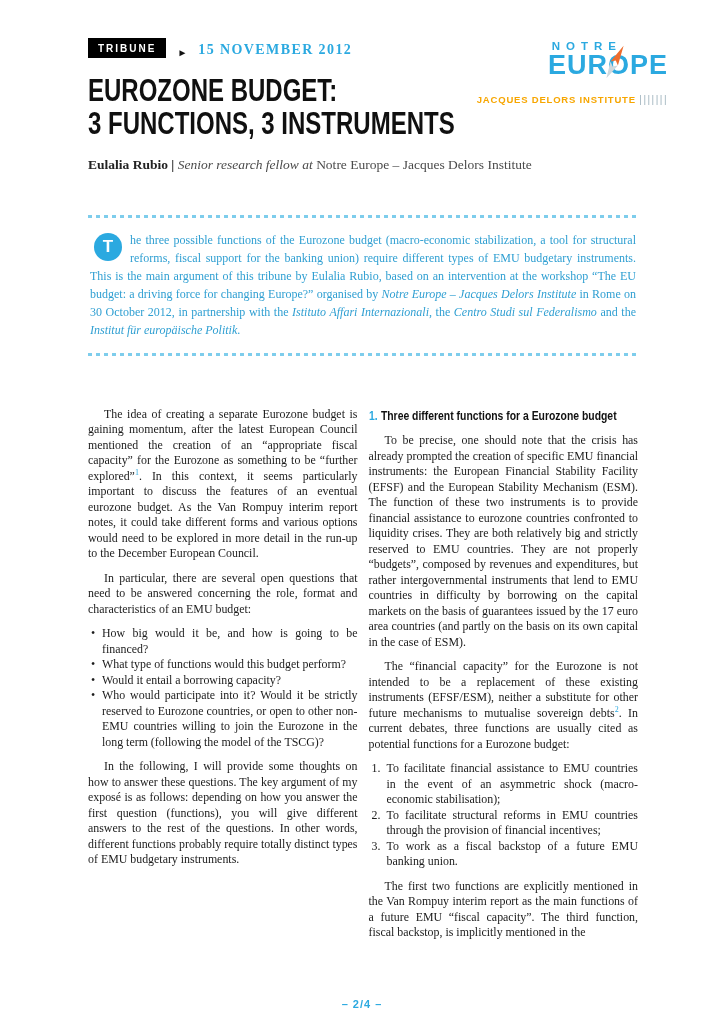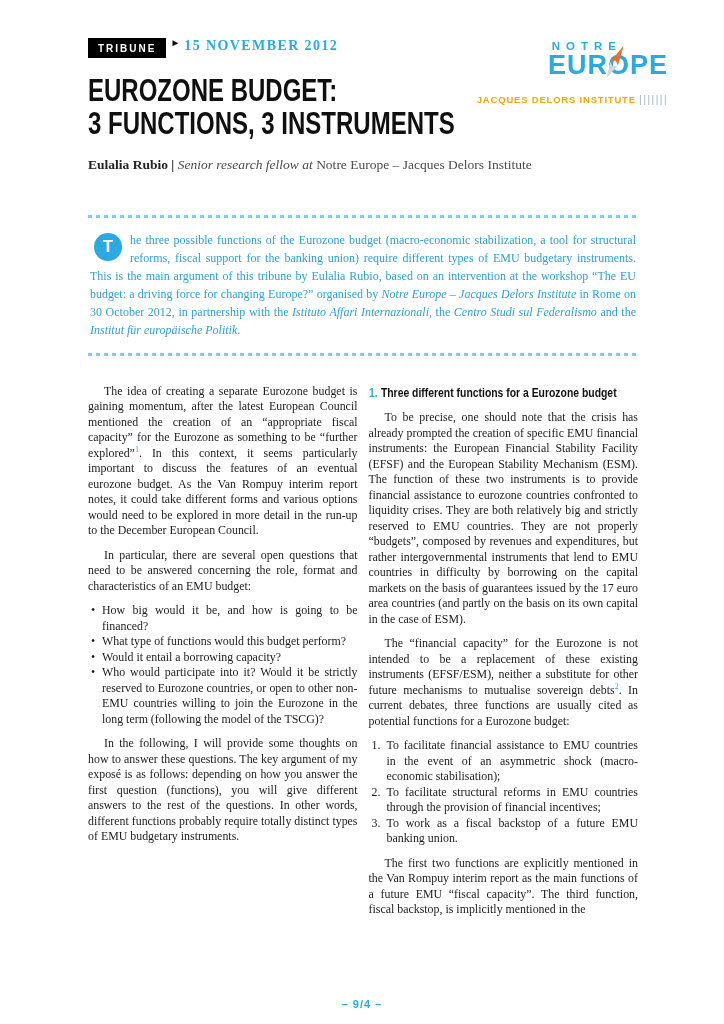--- a/index.html
+++ b/index.html
@@ -2,21 +2,21 @@
 <html lang="en"><head>
 <meta charset="utf-8">
 <style>
   * { margin:0; padding:0; box-sizing:border-box; }
   html,body { background:#ffffff; }
   body { width:724px; margin:0 auto; font-family:"Liberation Serif", serif; }
   .page { position:relative; width:724px; height:1024px; background:#fff; overflow:hidden;
           padding:38px 86px 0 88px; }
 
   
-  .kicker { display:flex; align-items:flex-start; gap:4px; margin-bottom:16px; }
+  .kicker { display:flex; align-items:flex-end; gap:11px; margin-bottom:16px; }
   .badge { background:#000; color:#fff; font-family:"Liberation Sans",sans-serif;
            font-weight:bold; font-size:10px; letter-spacing:2px; padding:5px 10px 4px; }
   .arrow { color:#111; font-size:10px; line-height:1; }
   .date { color:#2ba9e0; font-family:Liberation Serif, serif; font-weight:bold;
           font-size:14px; letter-spacing:1.4px; }
 
   .title { font-family:"Liberation Sans",sans-serif; font-weight:700; color:#101010;
            font-size:32px; line-height:1.04; transform:scaleX(.75); transform-origin:left top;
            margin:6px 0 10px; white-space:nowrap; }
   .title span { display:block; }
@@ -43,21 +43,21 @@
           background:repeating-linear-gradient(90deg,#7ecdec 0 4px, transparent 4px 8px); }
   .intro-body { padding:13px 2px 14px; }
   .intro-text { color:#2f9fd2; font-size:12px; line-height:18px; text-align:justify; hyphens:auto; }
   .dropcap { float:left; width:28px; height:28px; border-radius:50%; background:#2ba9e0;
              color:#fff; text-align:center; line-height:28px; font-weight:bold; font-size:17px;
              font-family:"Liberation Sans",sans-serif; margin:2px 8px 2px 4px; }
   .i { font-style:italic; }
   .sup { color:#2ba9e0; font-size:8px; vertical-align:super; line-height:0; }
 
   
-  .columns { display:flex; gap:11px; margin-top:28px; }
+  .columns { display:flex; gap:11px; margin-top:51px; }
   .col { flex:1; min-width:0; font-size:11.9px; line-height:15.5px; color:#1b1b1b;
          text-align:justify; hyphens:auto; }
   .para { margin:0 0 9px; }
   .indent { text-indent:16px; }
 
   .section-heading { font-family:"Liberation Sans",sans-serif; font-weight:700; color:#111;
                      font-size:13px; transform:scaleX(.8); transform-origin:left top;
                      white-space:nowrap; margin:1px 0 10px; }
   .section-heading .num { color:#2ba9e0; margin-right:4px; }
 
@@ -145,16 +145,16 @@
       <ol class="numbered">
           <li>To facilitate financial assistance to EMU countries in the event of an asymmetric shock (macro-economic stabilisation);</li>
           <li>To facilitate structural reforms in EMU countries through the provision of financial incentives;</li>
           <li>To work as a fiscal backstop of a future EMU banking union.</li>
         </ol>
       <p class="para indent">The first two functions are explicitly mentioned in the Van Rompuy interim report as the main functions of a future EMU “fiscal capacity”. The third function, fiscal backstop, is implicitly mentioned in the</p>
     </div>
   </main>
 
   <footer class="footer">
-    <span>– 9/4 –</span>
+    <span>– 2/4 –</span>
   </footer>
 
 </div>
 
 </body></html>

